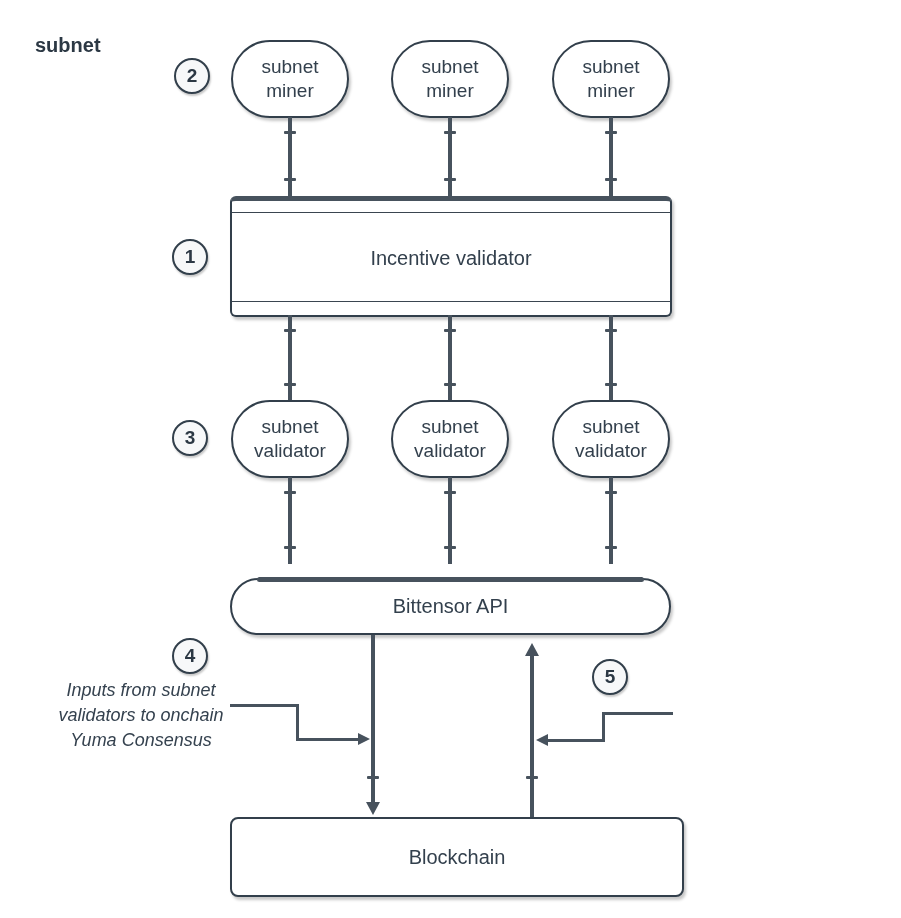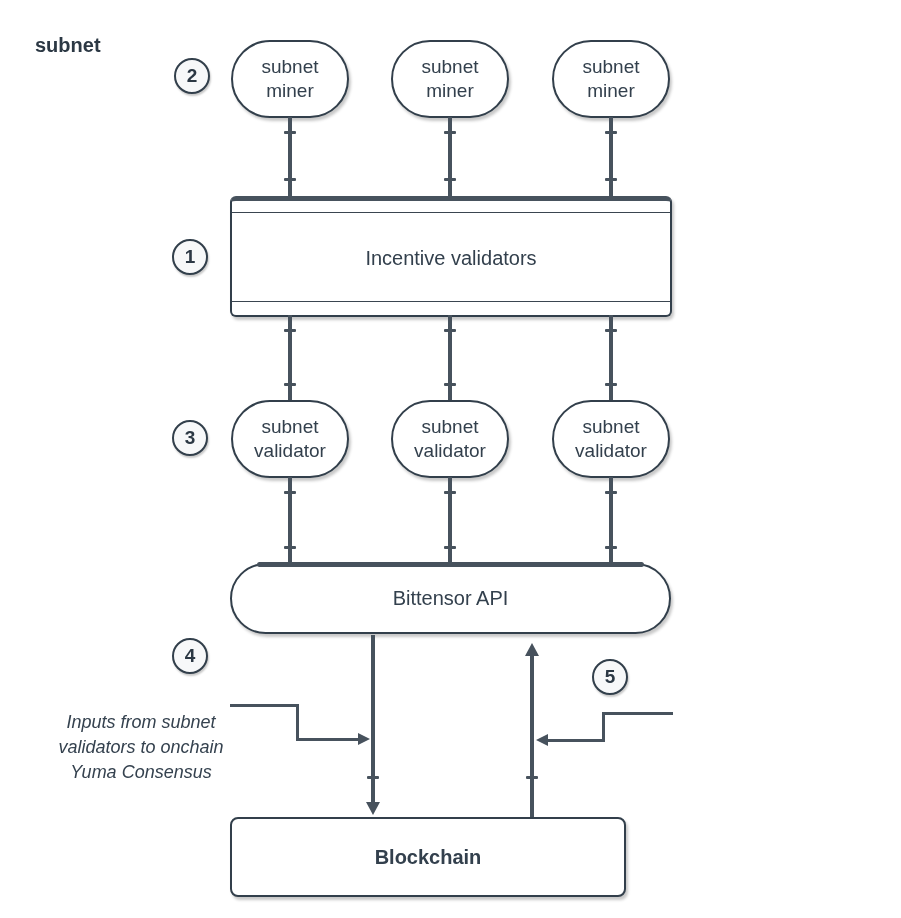--- a/index.html
+++ b/index.html
@@ -31,34 +31,34 @@
     display:flex;align-items:center;justify-content:center;text-align:center;
     box-shadow:2px 3px 3px rgba(0,0,0,0.22);
   }
   .label{white-space:pre-line;}
   .pill{width:118px;height:78px;border-radius:39px;font-size:19px;line-height:24px;}
   .miner-1{left:231px;top:40px;} .miner-2{left:391px;top:40px;} .miner-3{left:552px;top:40px;}
   .validator-1{left:231px;top:400px;} .validator-2{left:391px;top:400px;} .validator-3{left:552px;top:400px;}
   .incentive{left:230px;top:196px;width:442px;height:121px;border-radius:6px;font-size:20px;border-top:5px solid var(--line);}
   .rule{position:absolute;left:0;right:0;height:1px;background:#3A4550;}
   .rule-top{top:11px;} .rule-bottom{bottom:13px;}
-  .api{left:230px;top:563px;width:441px;height:71px;border-radius:37px;font-size:20px;}
+  .api{left:230px;top:578px;width:441px;height:57px;border-radius:37px;font-size:20px;}
   .api-bus{position:absolute;left:25px;right:25px;top:-3px;height:5px;background:var(--line);border-radius:3px;}
-  .blockchain{left:230px;top:817px;width:396px;height:80px;border-radius:8px;font-size:20px;font-weight:bold;}
+  .blockchain{left:230px;top:817px;width:454px;height:80px;border-radius:8px;font-size:20px;}
   .vline{position:absolute;width:4px;background:var(--line);}
   .vthin{position:absolute;width:3px;background:var(--line);}
   .hline{position:absolute;height:3px;background:var(--line);}
   .tick{position:absolute;width:12px;height:3px;background:var(--line);border-radius:1px;}
   .arrow{position:absolute;width:0;height:0;}
   .arrow-down{border-left:7px solid transparent;border-right:7px solid transparent;border-top:13px solid var(--line);}
   .arrow-up{border-left:7px solid transparent;border-right:7px solid transparent;border-bottom:13px solid var(--line);}
   .arrow-right{border-top:6px solid transparent;border-bottom:6px solid transparent;border-left:12px solid var(--line);}
   .arrow-left{border-top:6px solid transparent;border-bottom:6px solid transparent;border-right:12px solid var(--line);}
   .annotation{position:absolute;font-style:italic;font-size:18px;line-height:25px;white-space:pre-line;color:#35424F;}
-  .annotation-left{left:40px;top:678px;width:202px;text-align:center;margin-top:32px;}
+  .annotation-left{left:40px;top:678px;width:202px;text-align:center;}
   .annotation-right{left:673px;top:643px;width:200px;text-align:left;}
   
   .cx-1{left:288px;} .cx-2{left:448px;} .cx-3{left:609px;}
   .tx-1{left:284px;} .tx-2{left:444px;} .tx-3{left:605px;}
   .seg-a{top:117px;height:80px;} .seg-b{top:315px;height:86px;} .seg-c{top:477px;height:87px;}
 </style>
 </head>
 <body>
 
 <div class="canvas">
@@ -99,21 +99,21 @@
   <div class="vline cx-3 seg-a"></div>
   <div class="tick tx-1" style="top:131px"></div>
   <div class="tick tx-2" style="top:131px"></div>
   <div class="tick tx-3" style="top:131px"></div>
   <div class="tick tx-1" style="top:178px"></div>
   <div class="tick tx-2" style="top:178px"></div>
   <div class="tick tx-3" style="top:178px"></div>
 
   <div class="node incentive">
     <div class="rule rule-top"></div>
-    <span class="label">Incentive validators</span>
+    <span class="label">Incentive validator</span>
     <div class="rule rule-bottom"></div>
   </div>
 
   <div class="vline cx-1 seg-b"></div>
   <div class="vline cx-2 seg-b"></div>
   <div class="vline cx-3 seg-b"></div>
   <div class="tick tx-1" style="top:329px"></div>
   <div class="tick tx-2" style="top:329px"></div>
   <div class="tick tx-3" style="top:329px"></div>
   <div class="tick tx-1" style="top:383px"></div>

